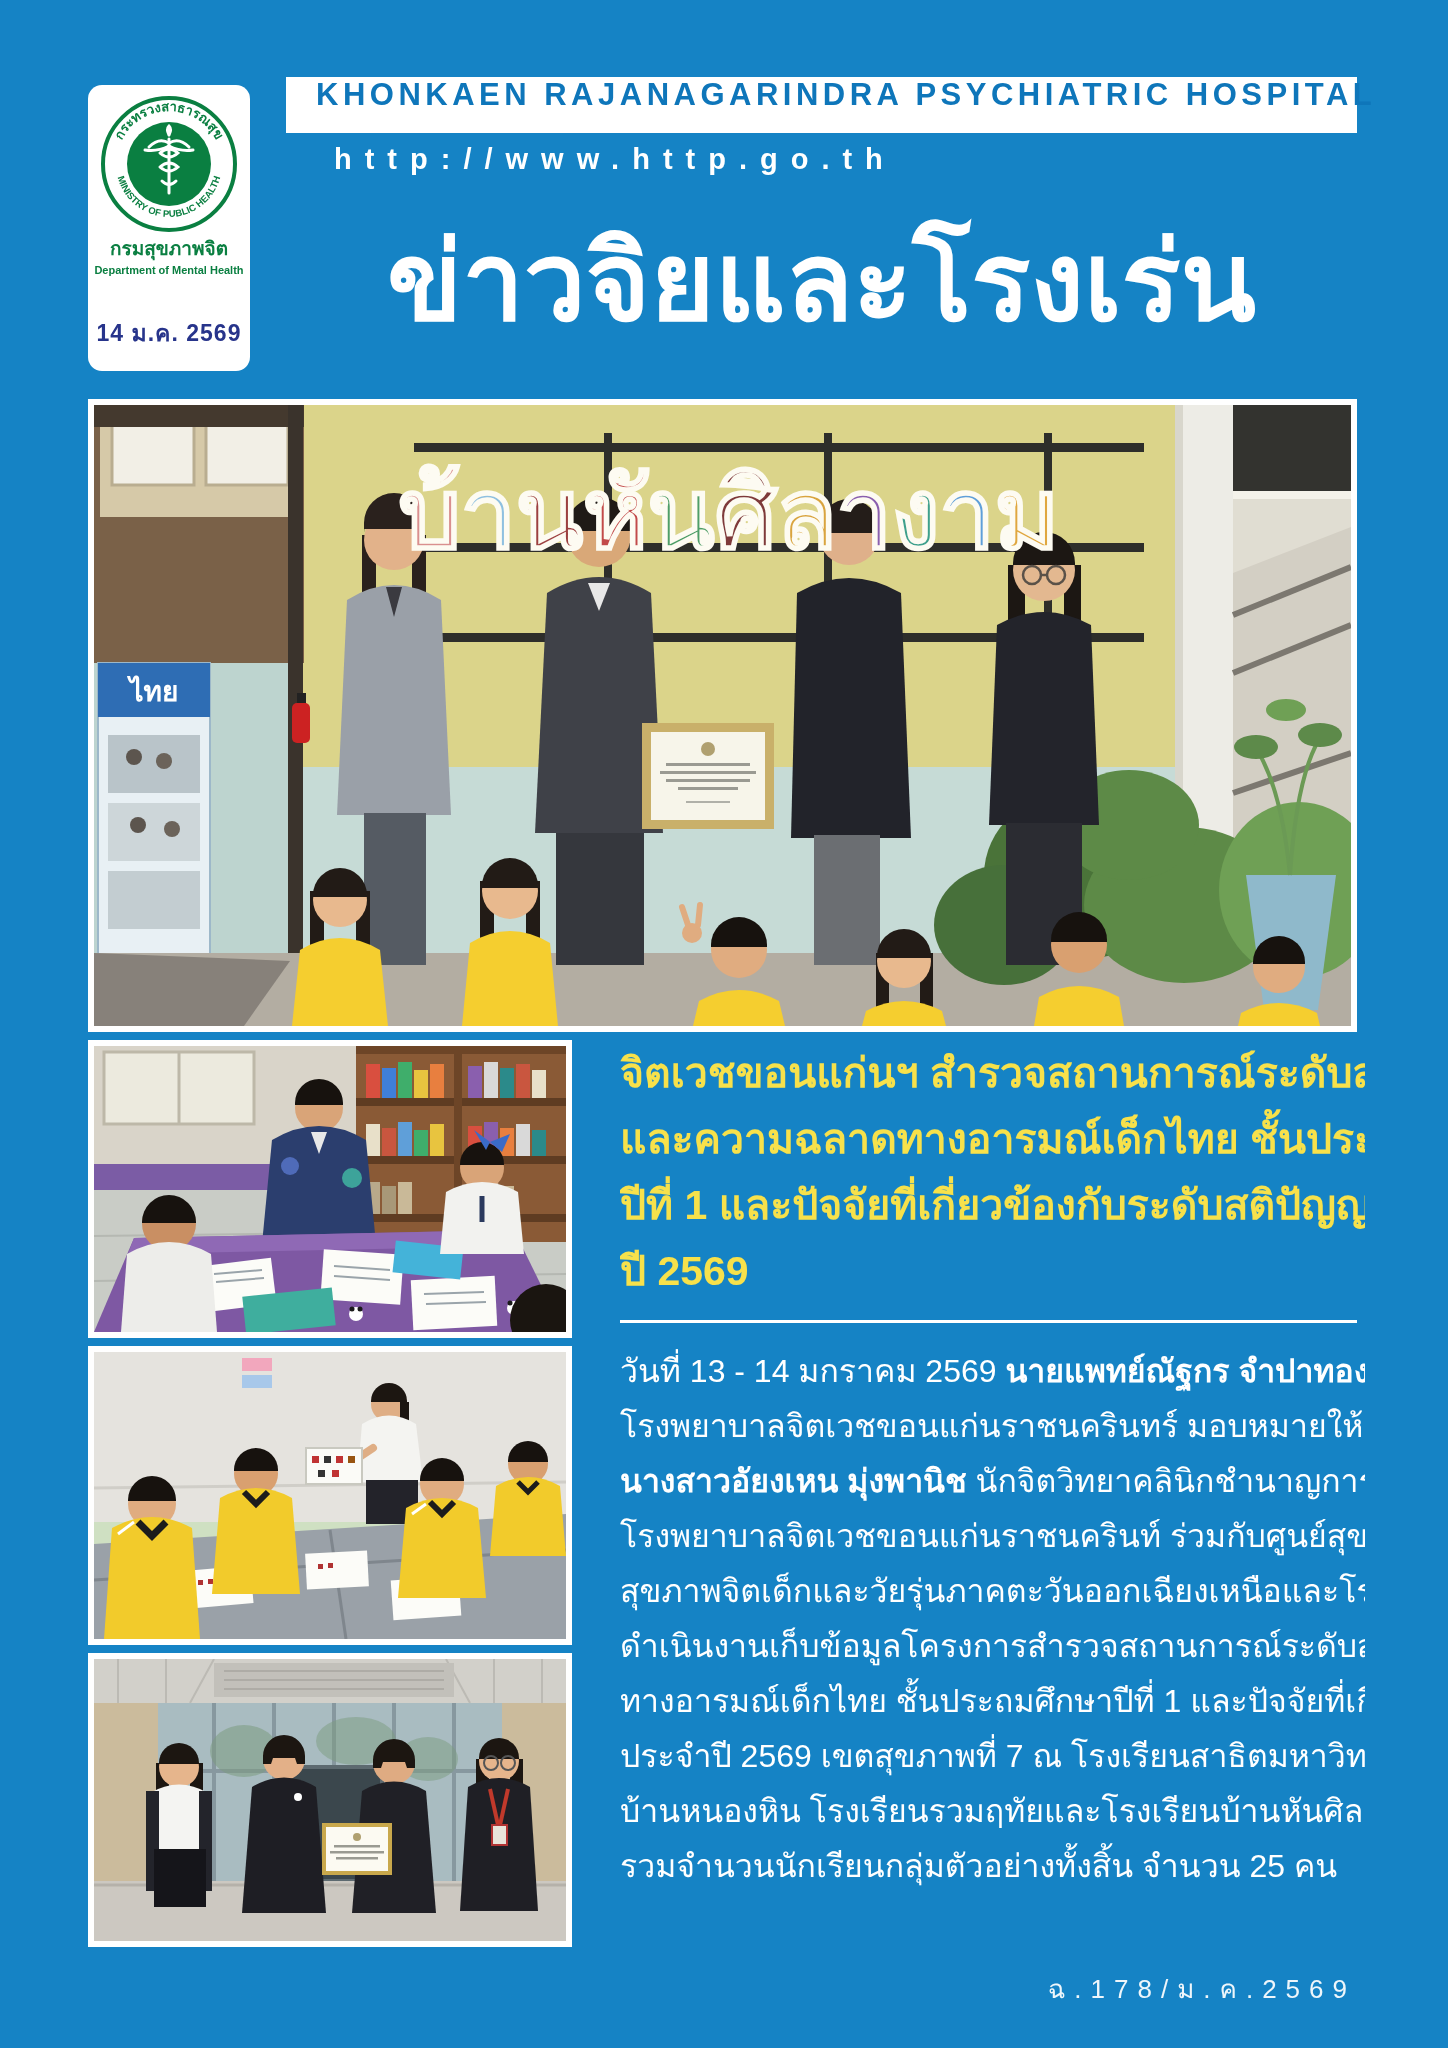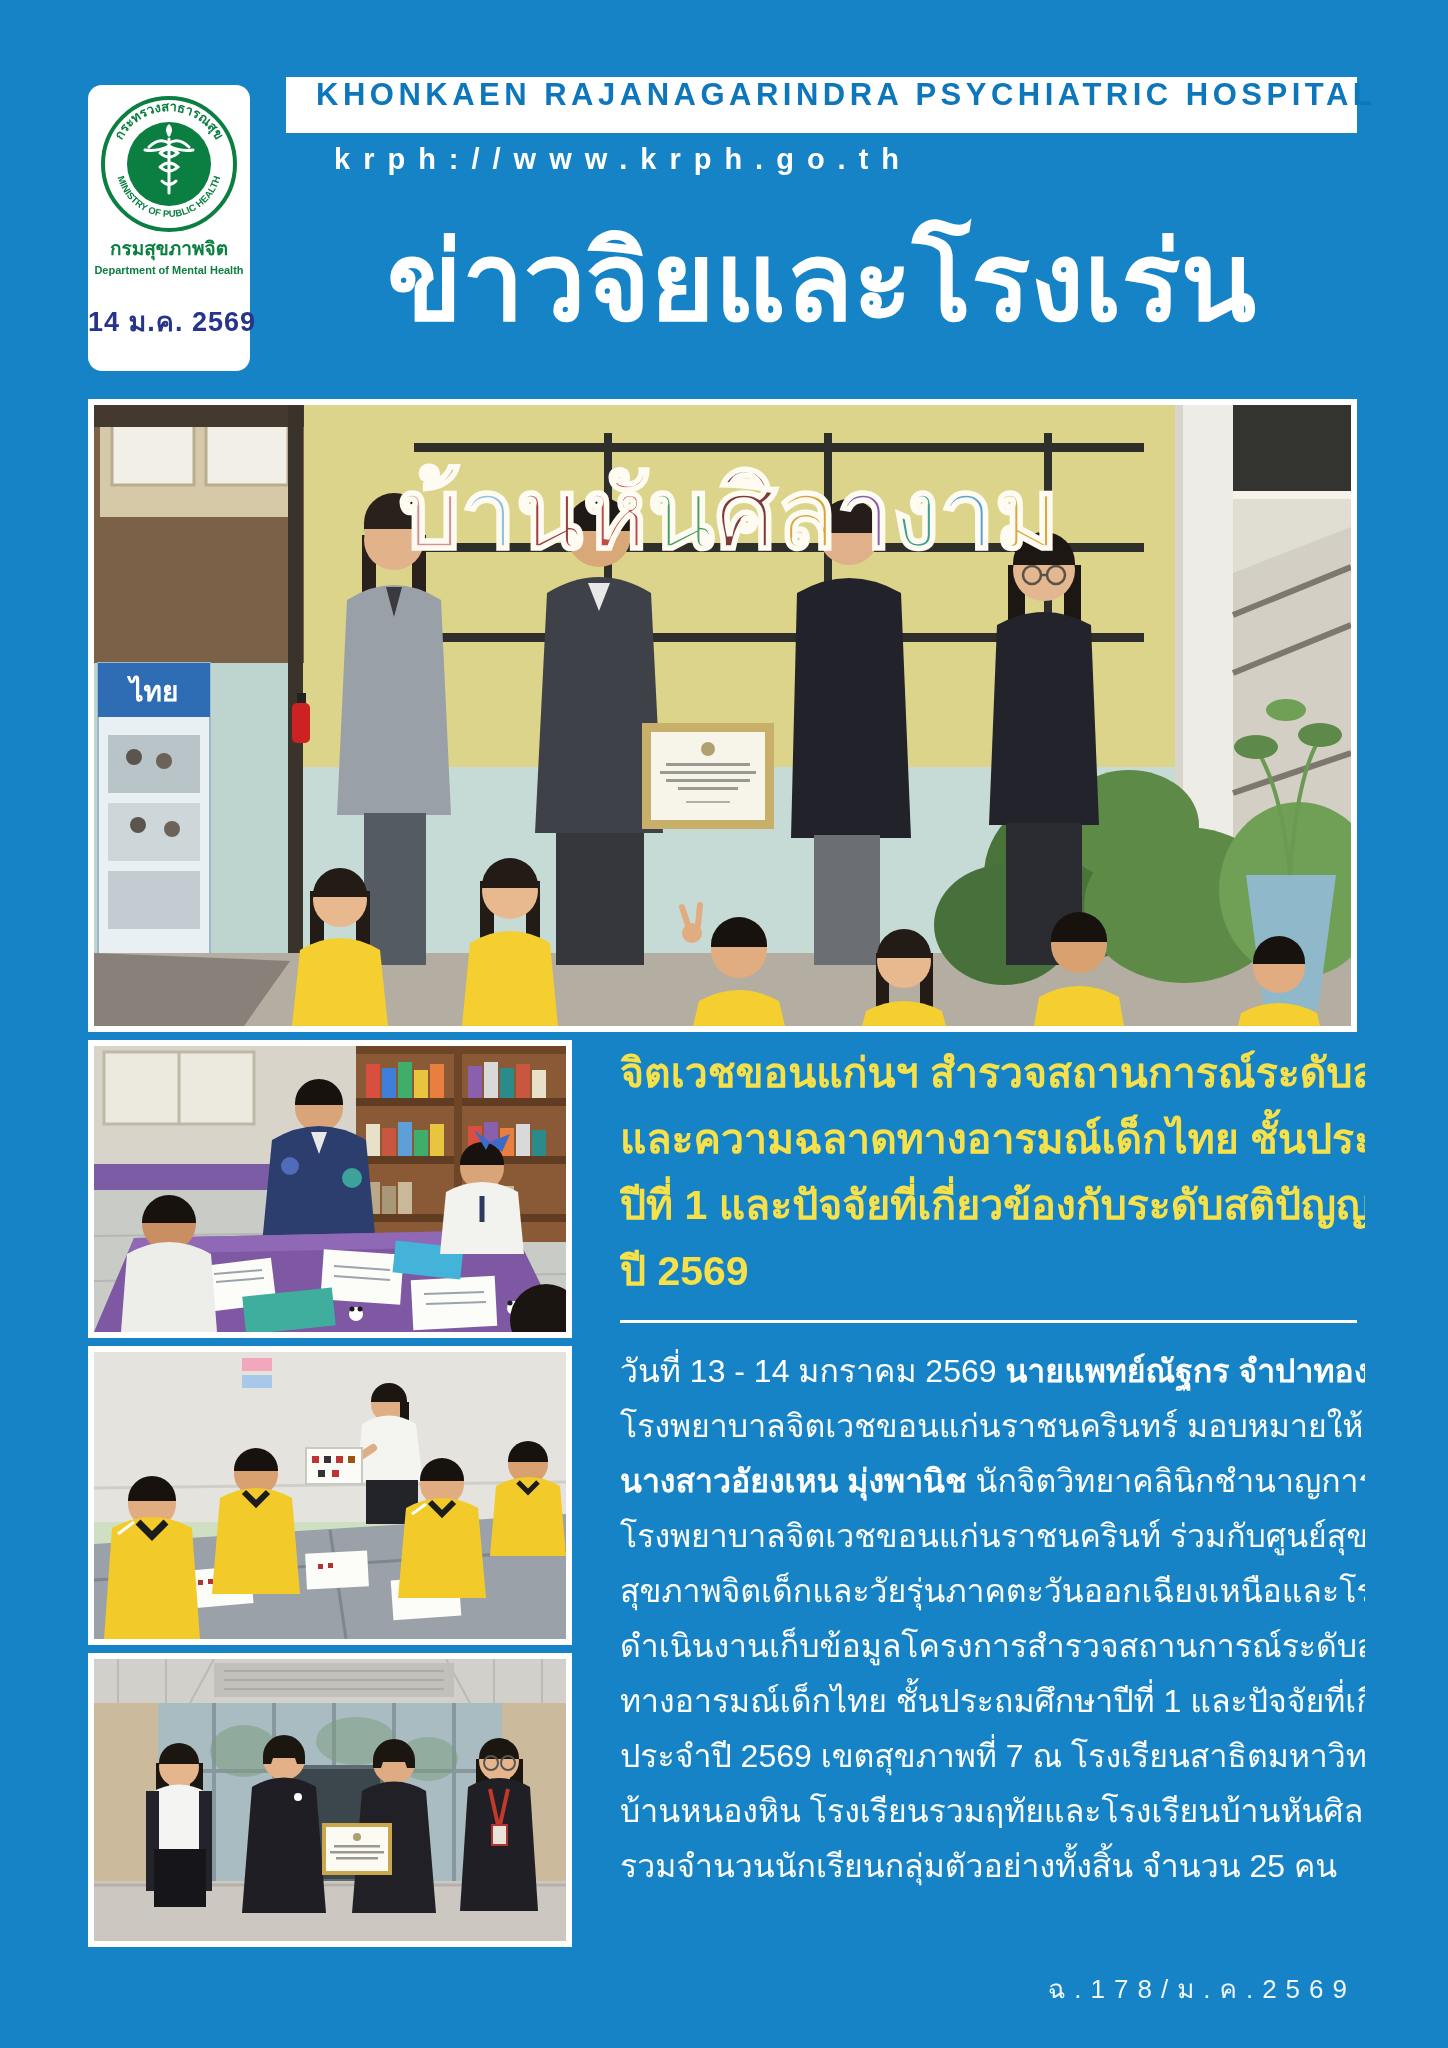--- a/index.html
+++ b/index.html
@@ -13,22 +13,22 @@
   }
   
   .logo-box{
     position:absolute; left:88px; top:85px; width:162px; height:286px;
     background:#ffffff; border-radius:14px;
   }
   .seal{display:block; margin:10px auto 0 auto;}
   .dept-th{ text-align:center; color:var(--green); font-weight:bold; font-size:19px; margin-top:0px; white-space:nowrap;}
   .dept-en{ text-align:center; color:var(--green); font-weight:bold; font-size:11px; margin-top:1px; white-space:nowrap;}
   .logo-date{
-    position:absolute; bottom:28px; left:0; width:100%; text-align:center;
-    color:var(--navy); font-weight:bold; font-size:27px; letter-spacing:1px; white-space:nowrap;
+    position:absolute; bottom:20px; left:0; width:100%; text-align:center;
+    color:var(--navy); font-weight:bold; font-size:23px; letter-spacing:1px; white-space:nowrap;
   }
   .header-bar{
     position:absolute; left:286px; top:77px; width:1071px; height:56px;
     background:#ffffff; display:flex; box-sizing:border-box; padding-left:30px;
   }
   .hospital-name{
     color:#0e76ba; font-size:31px; font-weight:bold; letter-spacing:4.5px; white-space:nowrap;
   }
   .url-line{
     position:absolute; left:334px; top:143px;
@@ -98,21 +98,21 @@
     </svg>
     <div class="dept-th">กรมสุขภาพจิต</div>
     <div class="dept-en">Department of Mental Health</div>
     <div class="logo-date">14 ม.ค. 2569</div>
   </div>
 
   <div class="header-bar">
     <span class="hospital-name">KHONKAEN RAJANAGARINDRA PSYCHIATRIC HOSPITAL</span>
   </div>
 
-  <div class="url-line">krph://www.krph.go.th</div>
+  <div class="url-line">http://www.http.go.th</div>
 
   <div class="main-title">ข่าวจิยและโรงเร่น</div>
 
   <div class="photo photo-main">
     <svg width="1257" height="621" viewBox="0 0 1257 621">
 
       <rect x="196" y="0" width="885" height="362" fill="#dbd48a"></rect>
       <rect x="196" y="362" width="885" height="190" fill="#c6dbd6"></rect>
 
       <g fill="#2e2e2a">

